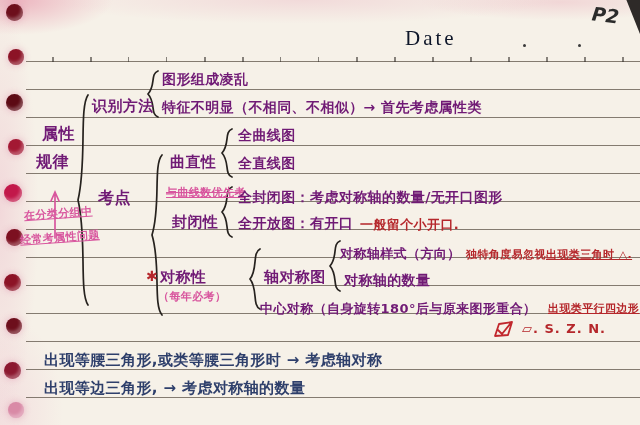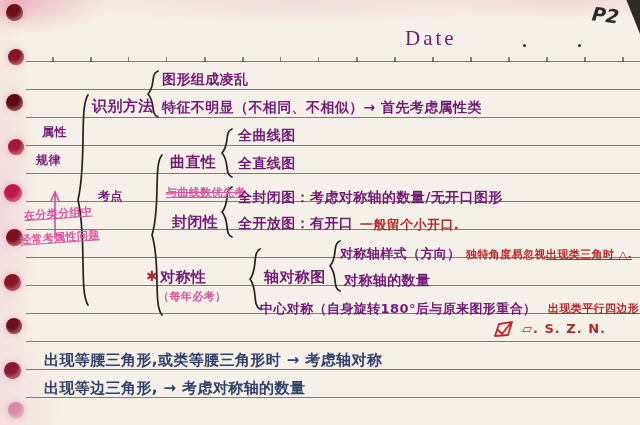--- a/index.html
+++ b/index.html
@@ -11,35 +11,35 @@
     radial-gradient(200px 26px at 560px 2px, rgba(233,170,185,.38), transparent 70%),
     radial-gradient(55px 300px at 0px 210px, rgba(238,196,207,.55), transparent 70%),
     radial-gradient(90px 140px at 0px 410px, rgba(240,205,214,.55), transparent 70%);}
   .rules{position:absolute;left:26px;right:0;top:34px;height:372px;
     background:repeating-linear-gradient(to bottom, transparent 0 26.6px, rgba(88,78,66,.72) 26.6px 28px);}
   .ticks{position:absolute;top:57px;left:52px;right:8px;height:5px;opacity:.65;
     background:repeating-linear-gradient(to right, rgba(55,50,45,.9) 0 1.5px, transparent 1.5px 38px);}
   .hole{position:absolute;border-radius:50%;
     box-shadow: inset -2px -3px 3px rgba(255,255,255,.28), 0 0 7px rgba(214,110,150,.45);}
   .t{position:absolute;white-space:nowrap;color:#701a75;font-size:14px;font-weight:600;letter-spacing:.4px;}
-  .big{font-size:12px;font-weight:700;font-family:Liberation Serif, serif;}
+  .big{font-size:16px;font-weight:700;font-family:Liberation Serif, serif;}
   .md{font-size:15px;font-weight:700;}
   .cm{font-size:13px;}
   .sm{font-size:11px;font-weight:600;}
   .red{color:#b5272b;}
   .pink{color:#d8569e;}
   .blue{color:#2e3f6b;}
   .u{text-decoration:underline;}
   .strike{text-decoration:underline line-through;}
   .brace{position:absolute;}
   .brace path{fill:none;stroke:#26221e;stroke-width:1.7;stroke-linecap:round;}
   .doodle path{fill:none;stroke:#c1272d;stroke-width:1.8;stroke-linejoin:round;stroke-linecap:round;}
   .parrow path{fill:none;stroke:#d8569e;stroke-width:1.7;stroke-linecap:round;}
   .date{position:absolute;left:405px;top:26px;font-family:"Liberation Serif",serif;
-        font-size:21px;letter-spacing:3px;color:#701a75;text-align:center;}
+        font-size:21px;letter-spacing:3px;color:#0f172a;text-align:center;}
   .dot{position:absolute;width:3px;height:3px;border-radius:50%;background:#3a3a3a;}
   .pnum{position:absolute;left:592px;top:4px;font-size:19px;font-weight:700;color:#2b2b2b;
         transform:rotate(7deg);font-style:italic;}
   .corner{position:absolute;top:0;right:0;width:16px;height:34px;background:#2e2a28;
         clip-path:polygon(100% 0, 15% 0, 100% 100%);}
 </style>
 </head>
 <body>
 
 <div class="page">

